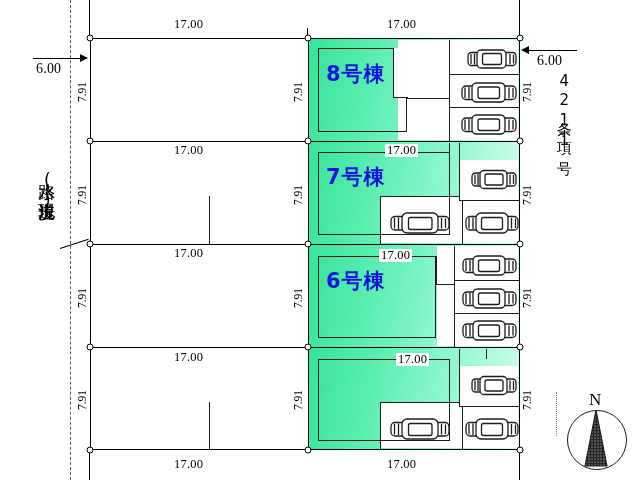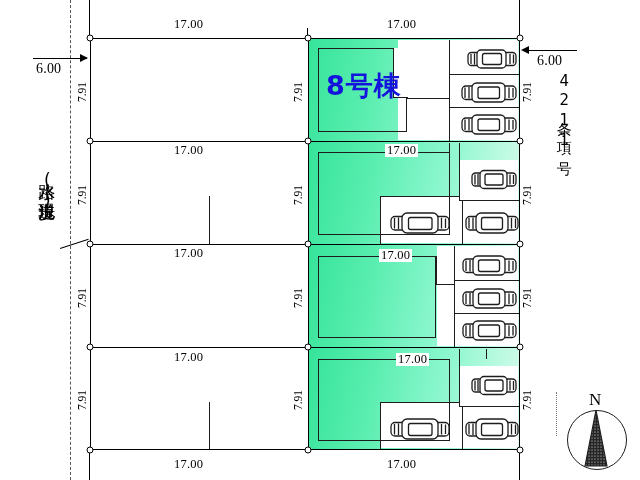--- a/index.html
+++ b/index.html
@@ -29,23 +29,23 @@
   .dim{position:absolute;font-size:12.5px;letter-spacing:.2px;white-space:nowrap;
       background:#fff;padding:0 2px;line-height:1;z-index:5;}
   .dim-v{position:absolute;font-size:11.5px;white-space:nowrap;line-height:1;
       transform-origin:50% 50%;transform:translate(-50%,-50%) rotate(-90deg);
       background:#fff;padding:0 2px;z-index:5;}
 
   
   .bldg{position:absolute;border:1.15px solid #1d1d1d;box-sizing:border-box;background:transparent;z-index:3;}
 
   
-  .house-label{position:absolute;color:#1414dc;font-weight:700;font-size:27px;
+  .house-label{position:absolute;color:#1414dc;font-weight:700;font-size:21px;
       font-family:"DejaVu Sans","Liberation Sans",sans-serif;letter-spacing:1px;
-      white-space:nowrap;z-index:7;line-height:1;margin-top:8px;}
+      white-space:nowrap;z-index:7;line-height:1;}
 
   
   .car{position:absolute;z-index:6;}
   .car svg{display:block;}
 
   
   .bayline{position:absolute;background:#1d1d1d;z-index:3;}
 
   
   .vtext{position:absolute;writing-mode:vertical-rl;text-orientation:upright;
@@ -287,20 +287,22 @@
         <rect x="4" y="13" width="104" height="27" rx="8"></rect>
         <rect x="24" y="6" width="64" height="40" rx="10"></rect>
         <rect x="35" y="15" width="42" height="24" rx="4"></rect>
         <path d="M10 16 L10 37 M18 15 L18 38"></path>
         <path d="M95 16 L95 37 M103 17 L103 36"></path>
       </g>
     </svg>
   </div>
 
   <div class="house-label" style="left:326px;top:64px;">8号棟</div>
+  <div class="house-label" style="left:326px;top:167px;">7号棟</div>
+  <div class="house-label" style="left:326px;top:271px;">6号棟</div>
 
   <div class="dim" style="left:172px;top:18px;">17.00</div>
   <div class="dim" style="left:385px;top:18px;">17.00</div>
 
   <div class="dim" style="left:172px;top:144px;">17.00</div>
   <div class="dim" style="left:385px;top:144px;">17.00</div>
 
   <div class="dim" style="left:172px;top:247px;">17.00</div>
   <div class="dim" style="left:379px;top:249px;">17.00</div>
 

